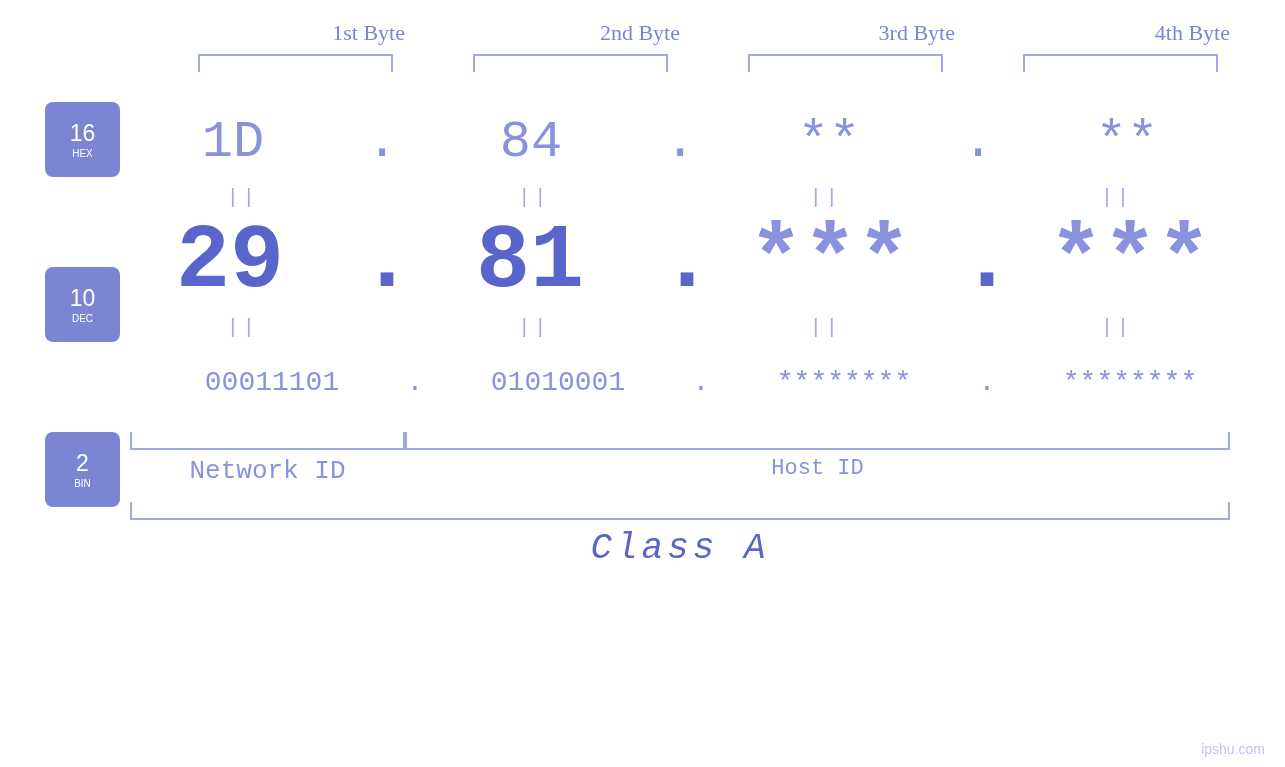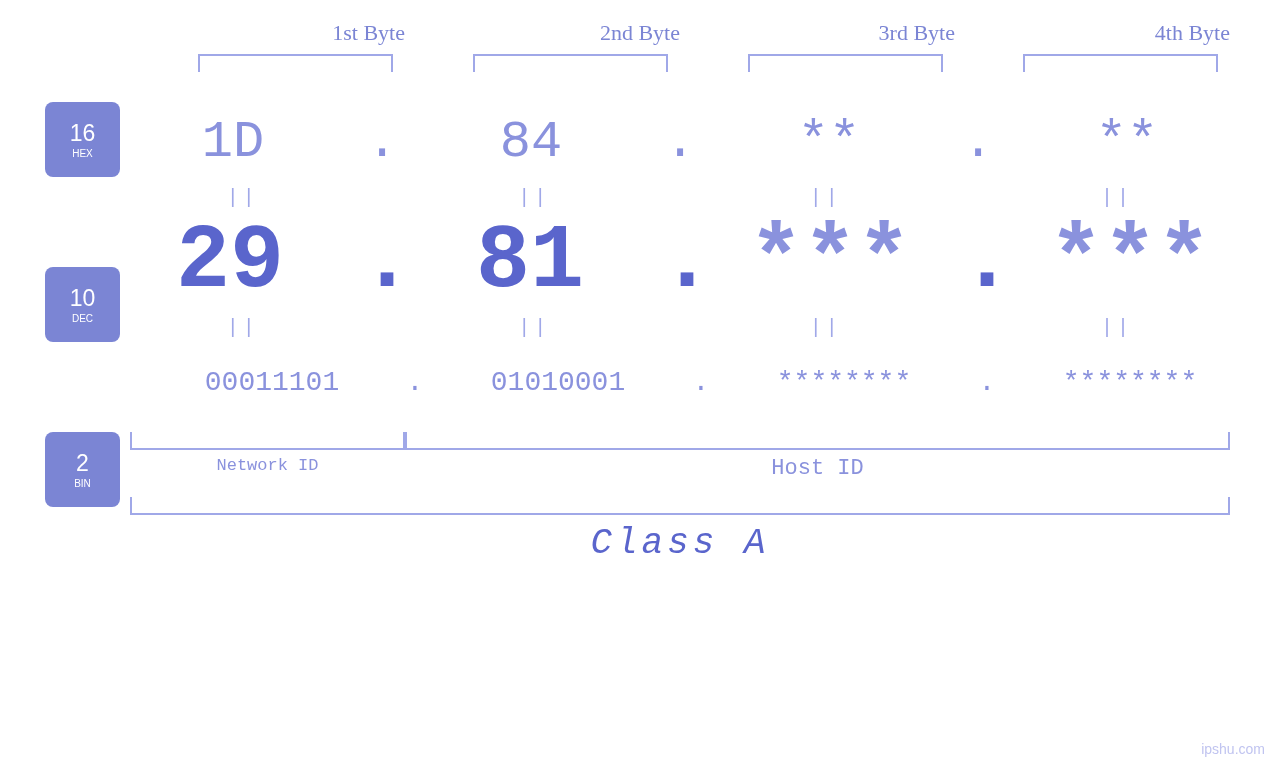--- a/index.html
+++ b/index.html
@@ -335,21 +335,21 @@
       </div>
 
       <div style="display:flex; width:1100px; margin-top:10px;">
 
         <div style="width:275px; height:18px; border-bottom:2px solid #a0a8e8; border-left:2px solid #a0a8e8; border-right:2px solid #a0a8e8;"></div>
 
         <div style="width:825px; height:18px; border-bottom:2px solid #a0a8e8; border-left:2px solid #a0a8e8; border-right:2px solid #a0a8e8;"></div>
       </div>
 
       <div style="display:flex; width:1100px; margin-top:6px;">
-        <div style="width:275px; text-align:center; color:#8a92dd; font-size:17px; font-family:'Courier New',Courier,monospace;">Network ID</div>
+        <div style="width:275px; text-align:center; color:#8a92dd; font-size:26px; font-family:'Courier New',Courier,monospace;">Network ID</div>
         <div style="width:825px; text-align:center; color:#8a92dd; font-size:22px; font-family:'Courier New',Courier,monospace;">Host ID</div>
       </div>
 
       <div style="width:1100px; margin-top:16px;">
         <div style="width:100%; height:18px; border-bottom:2px solid #a0a8e8; border-left:2px solid #a0a8e8; border-right:2px solid #a0a8e8;"></div>
       </div>
 
       <div style="width:1100px; text-align:center; margin-top:8px;">
         <span class="class-label">Class A</span>
       </div>

